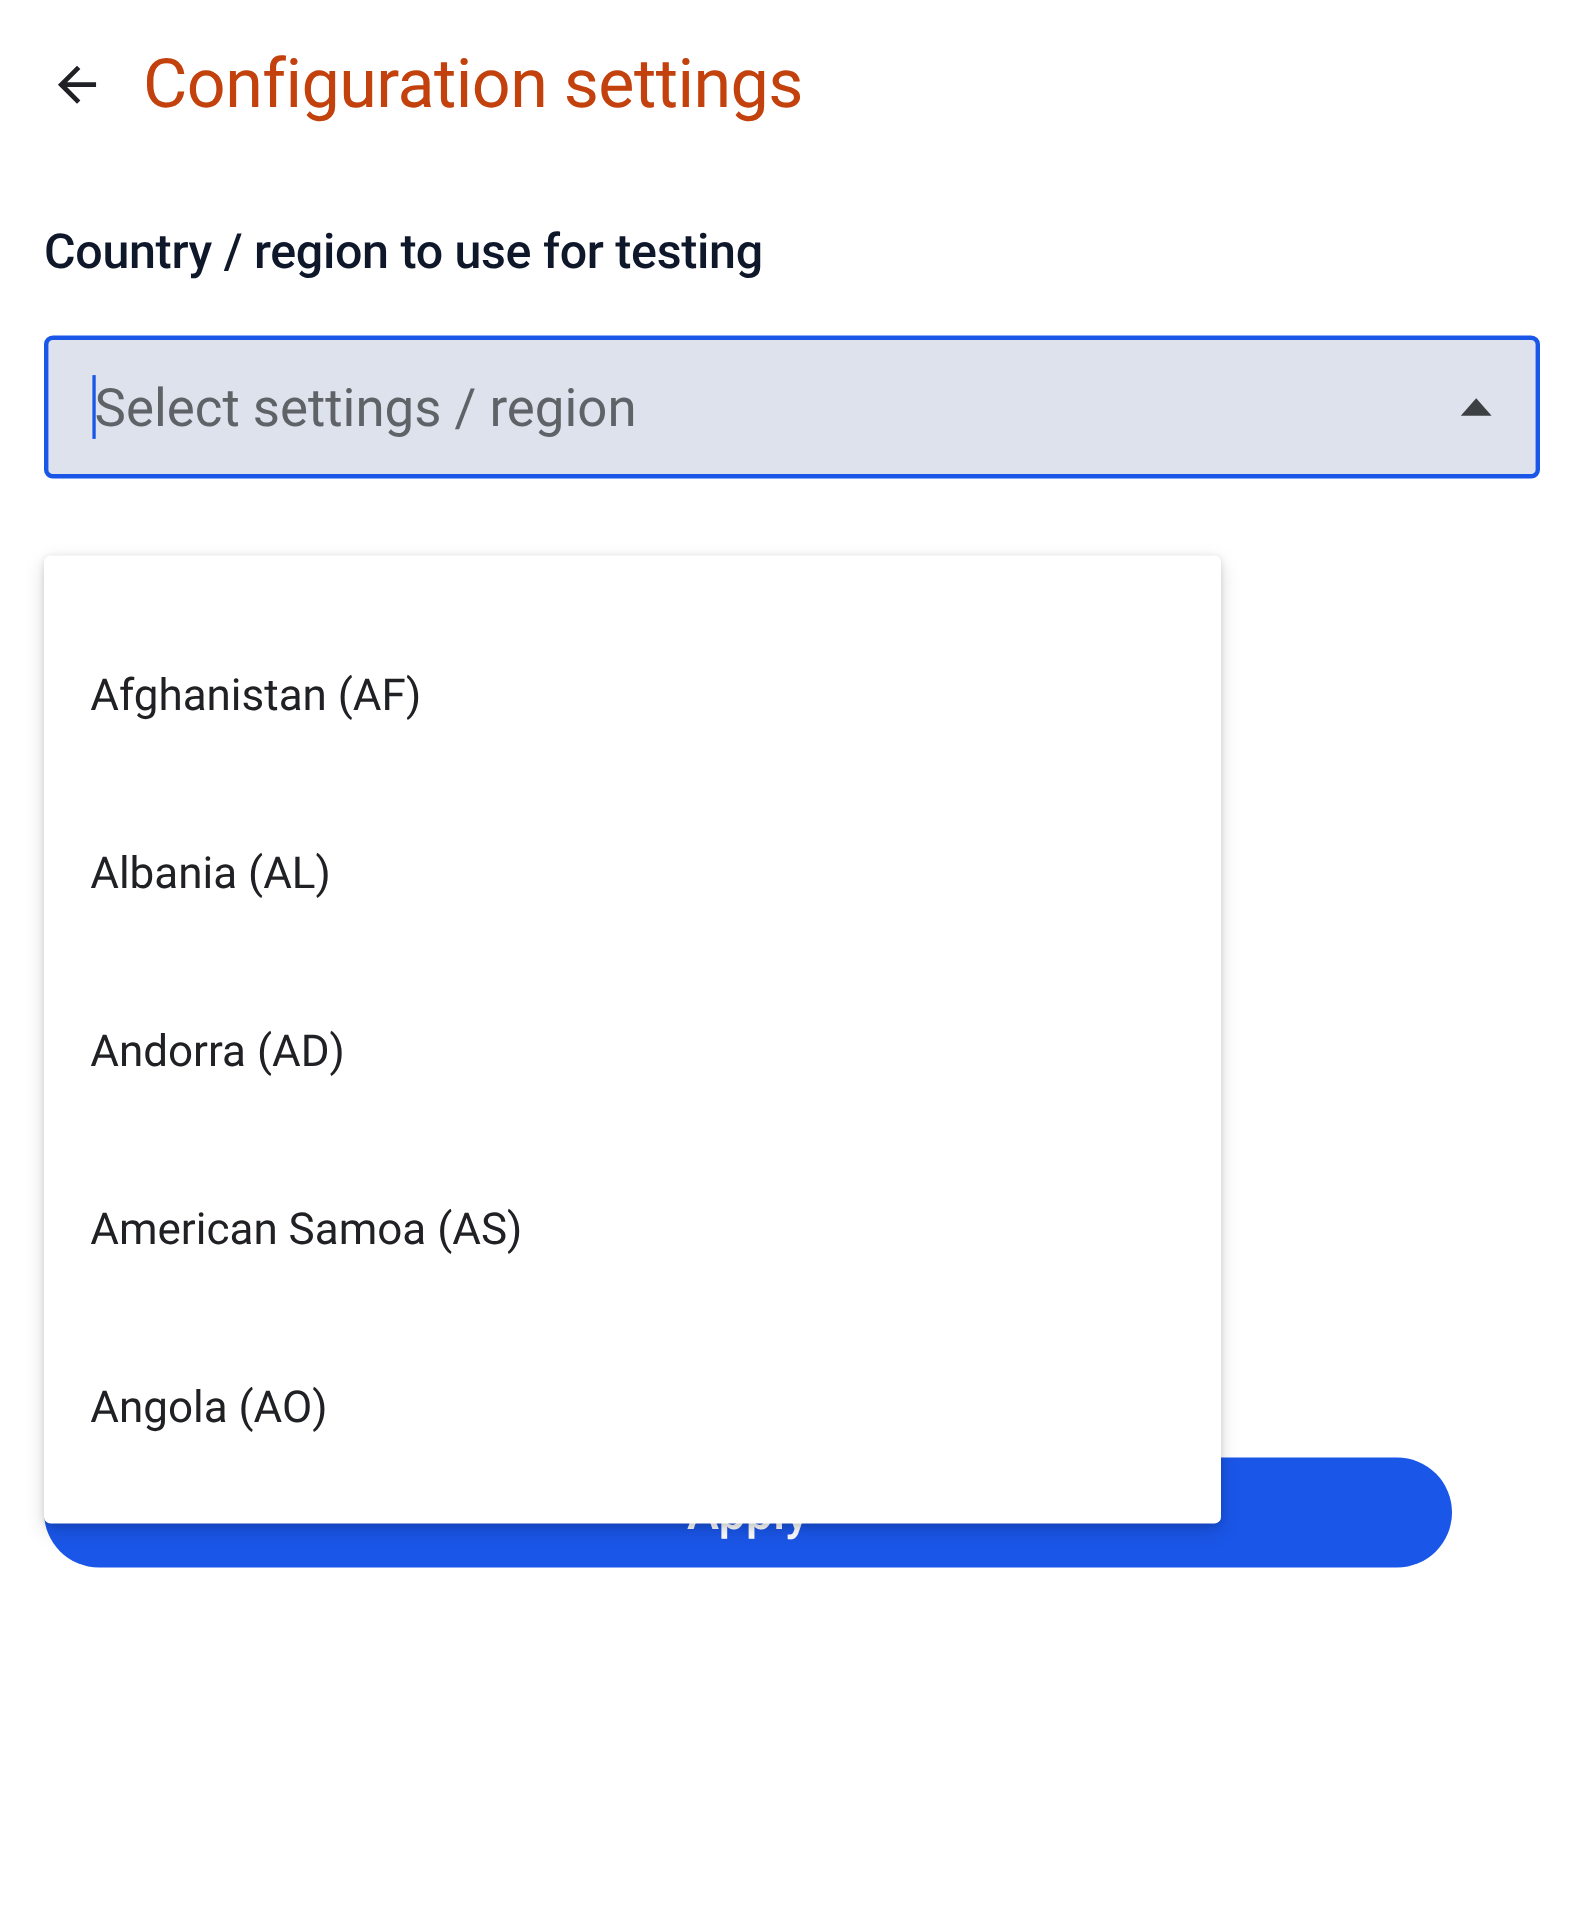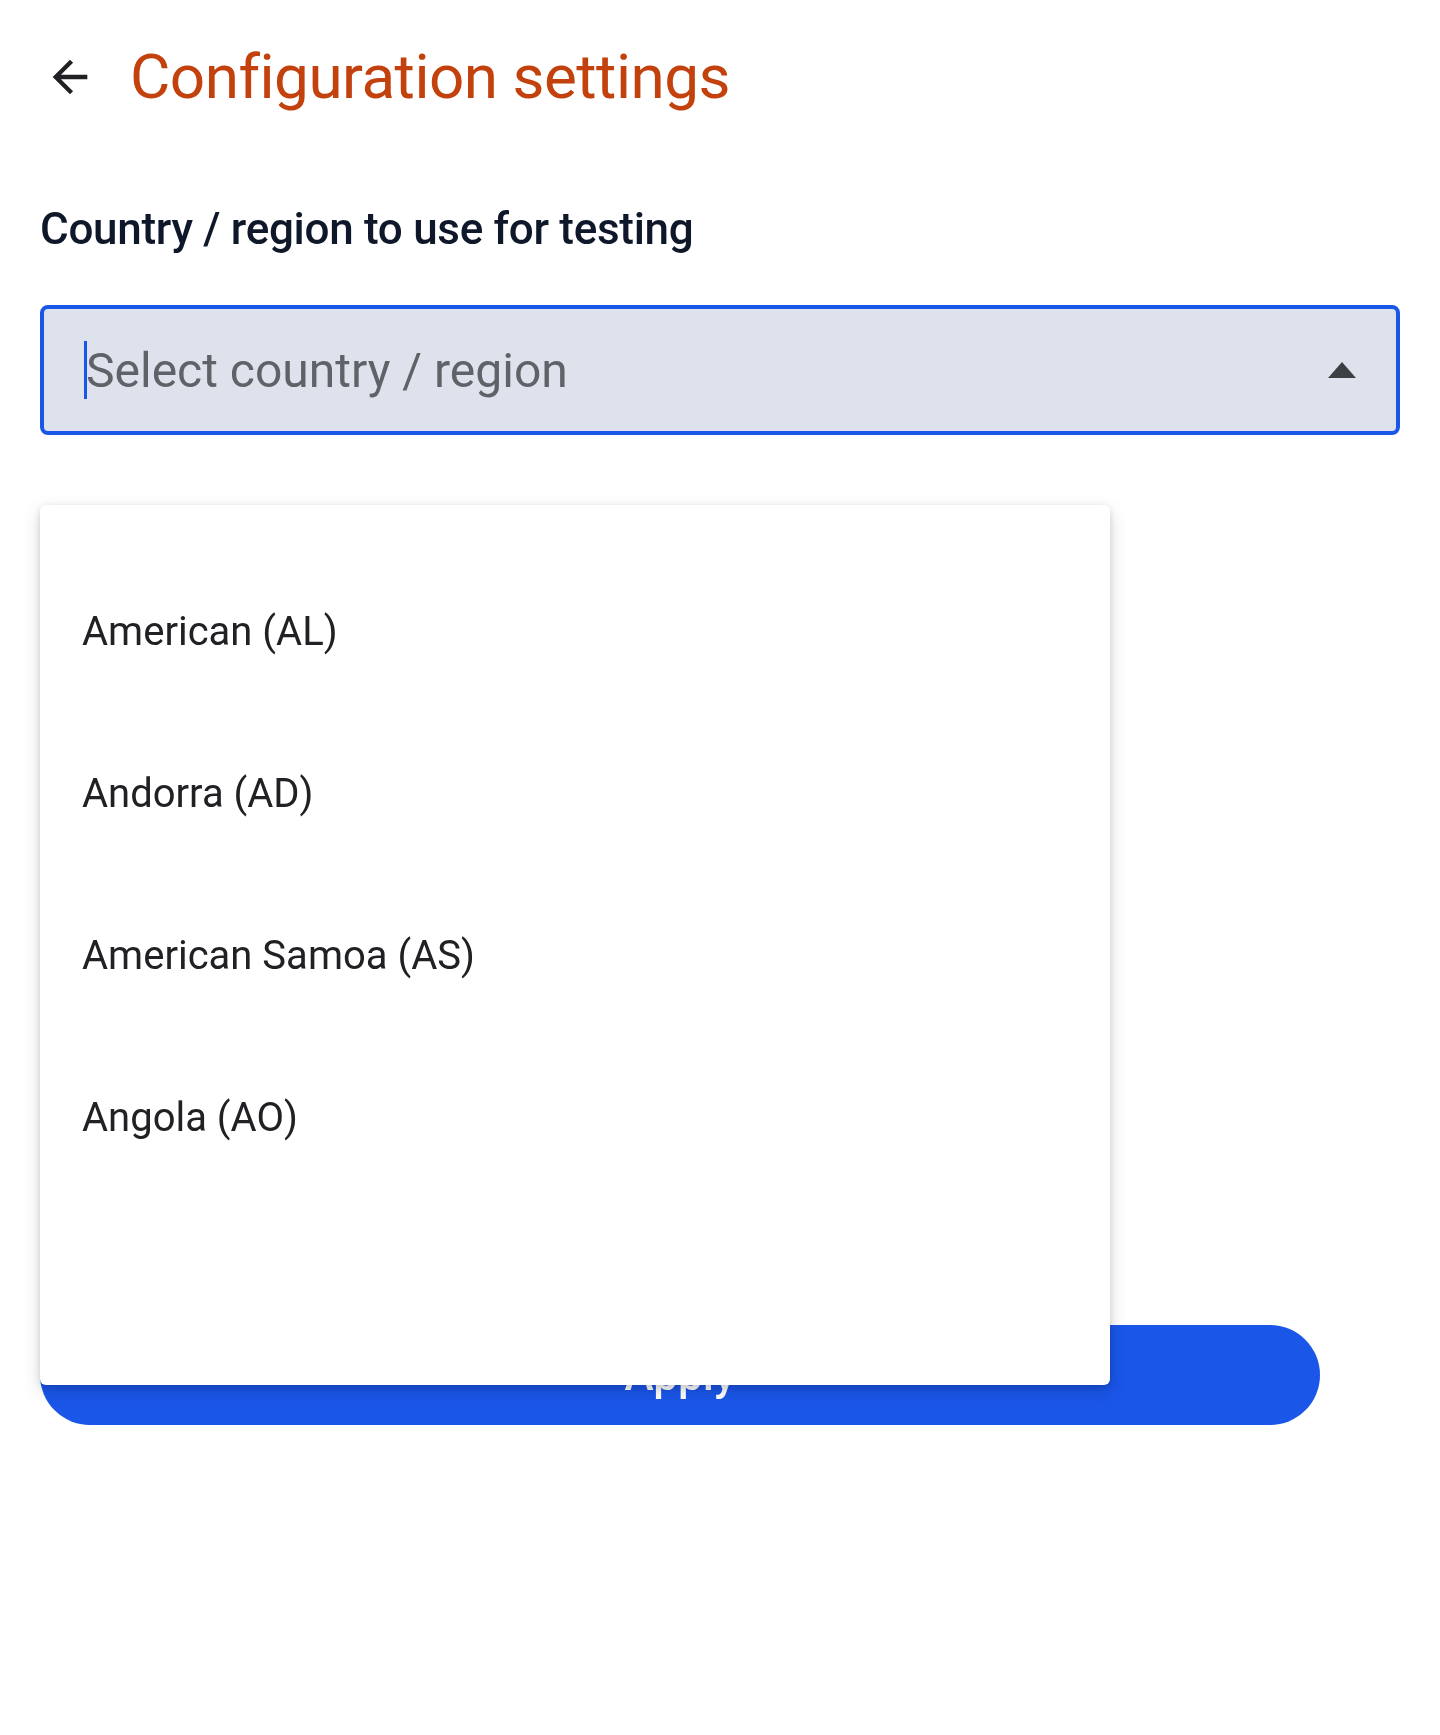--- a/index.html
+++ b/index.html
@@ -144,27 +144,28 @@
   </div>
   <h1 class="page-title">Configuration settings</h1>
 </div>
 
 <div class="field-label">Country / region to use for testing</div>
 
 <div class="select-container">
   <div class="select-box">
     <div class="select-placeholder-wrap">
       <div class="cursor-caret"></div>
-      <span class="select-placeholder">Select country / region</span>
+      <span class="select-placeholder">Select settings / region</span>
     </div>
     <div class="dropdown-arrow"></div>
   </div>
 </div>
 
 <div class="dropdown-wrap">
   <div class="dropdown-panel">
-    <div class="dropdown-option">American (AL)</div>
+    <div class="dropdown-option">Afghanistan (AF)</div>
+    <div class="dropdown-option">Albania (AL)</div>
     <div class="dropdown-option">Andorra (AD)</div>
     <div class="dropdown-option">American Samoa (AS)</div>
     <div class="dropdown-option">Angola (AO)</div>
   </div>
   <button class="apply-button">Apply</button>
 </div>
 
 </body></html>

